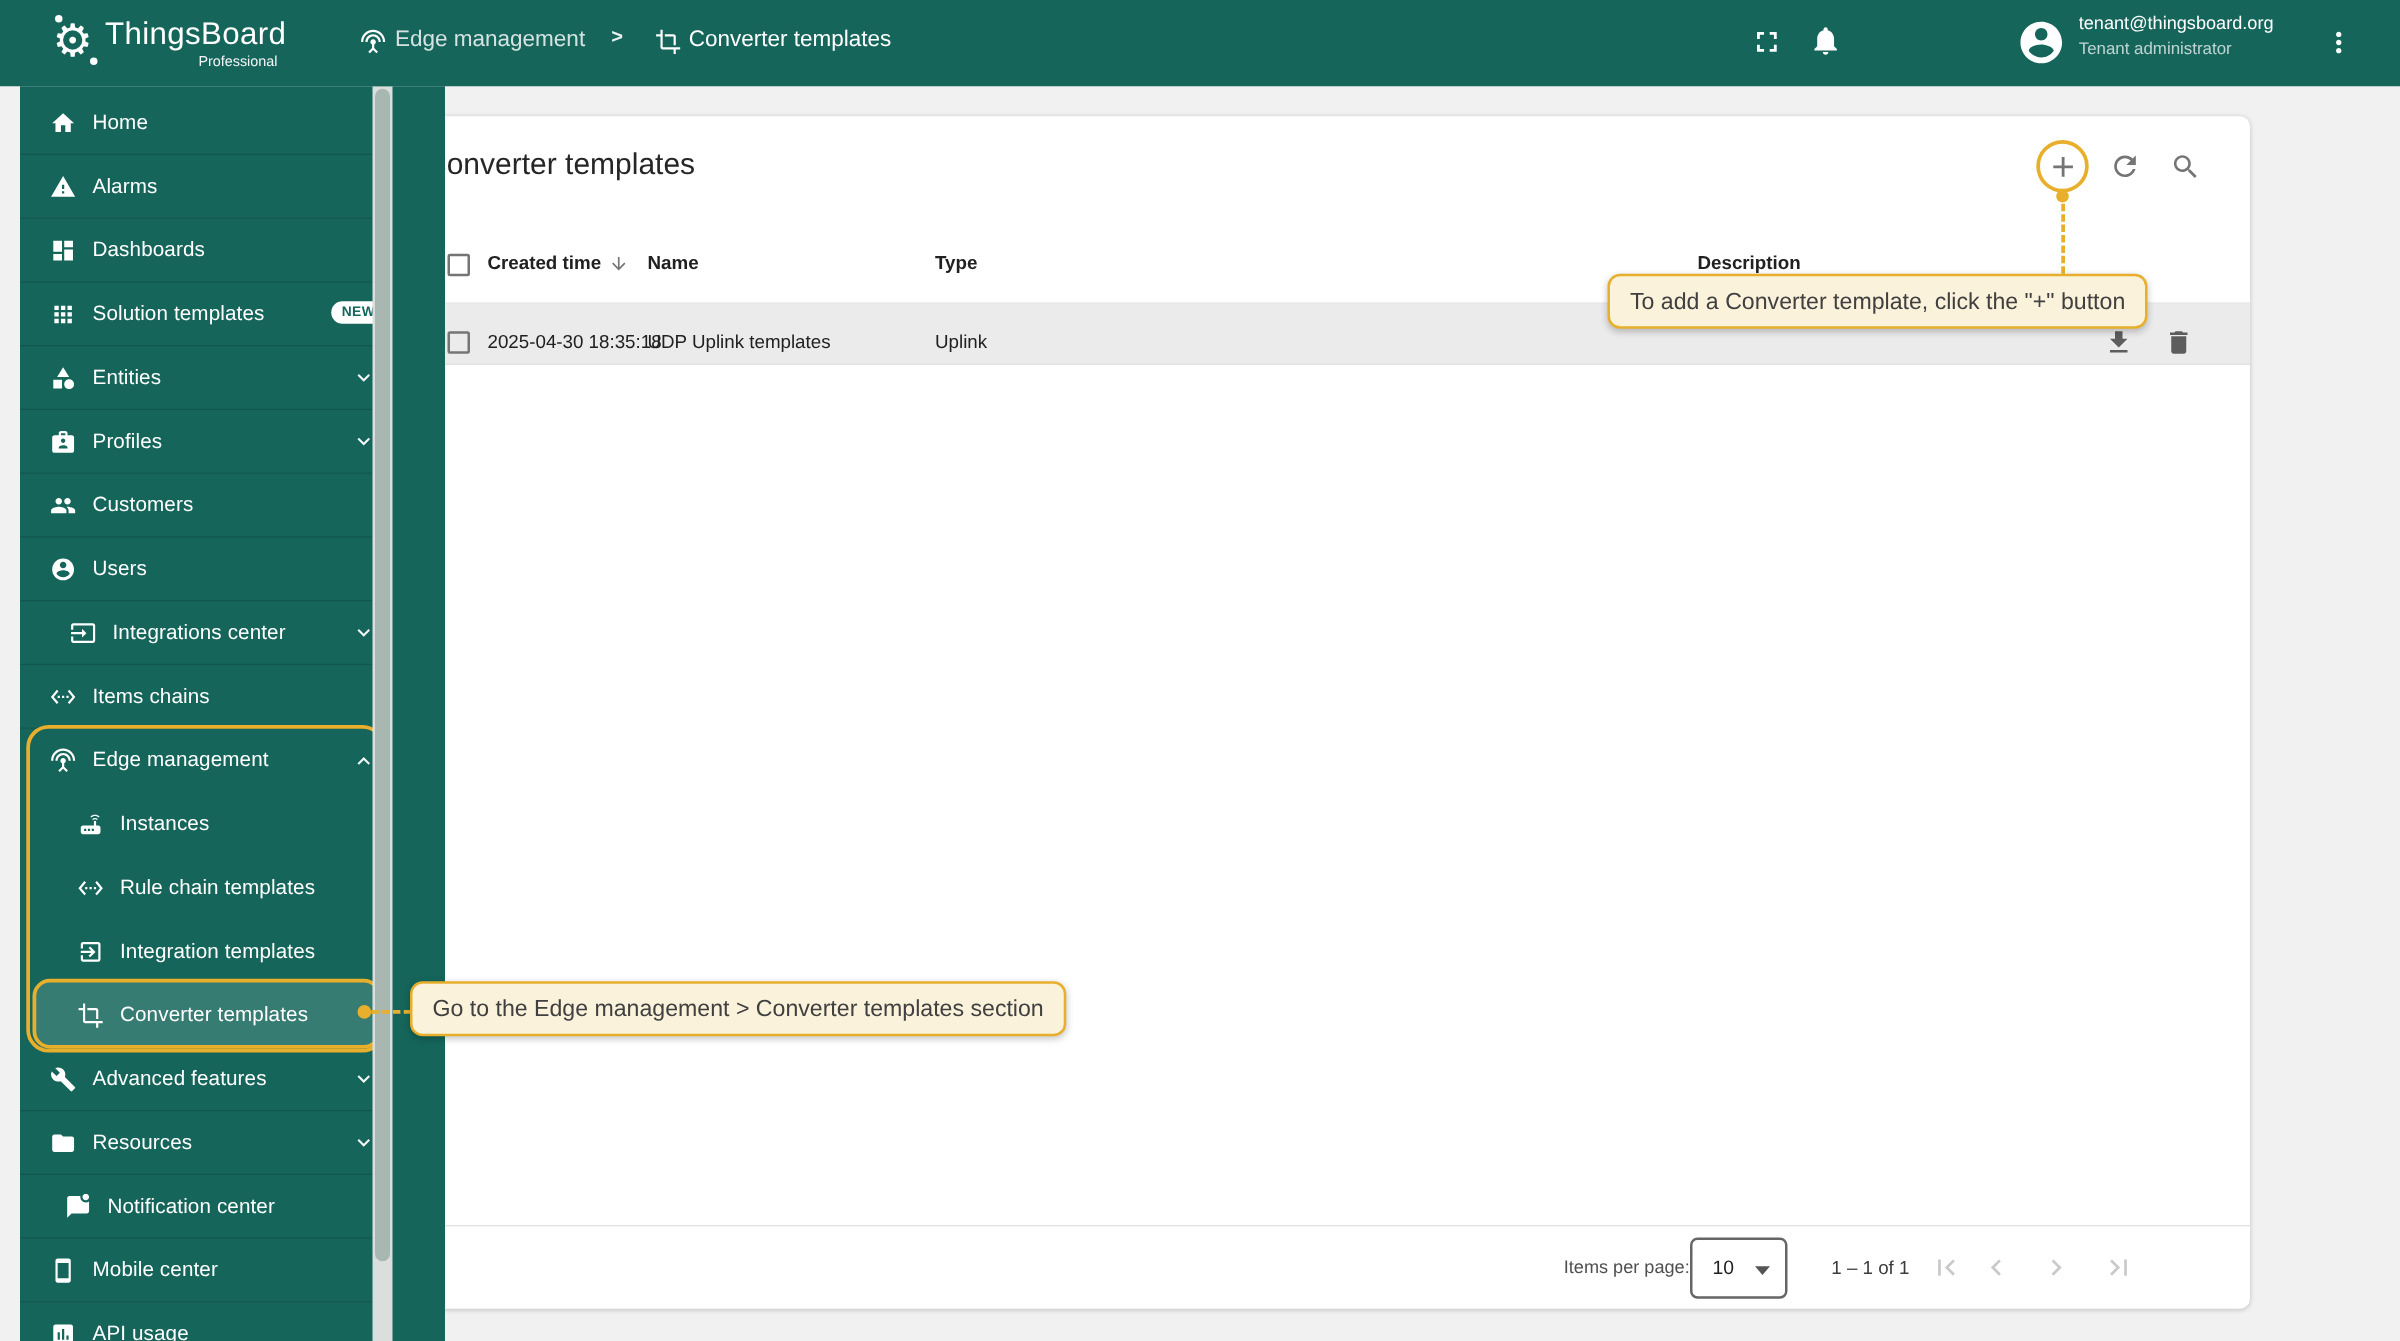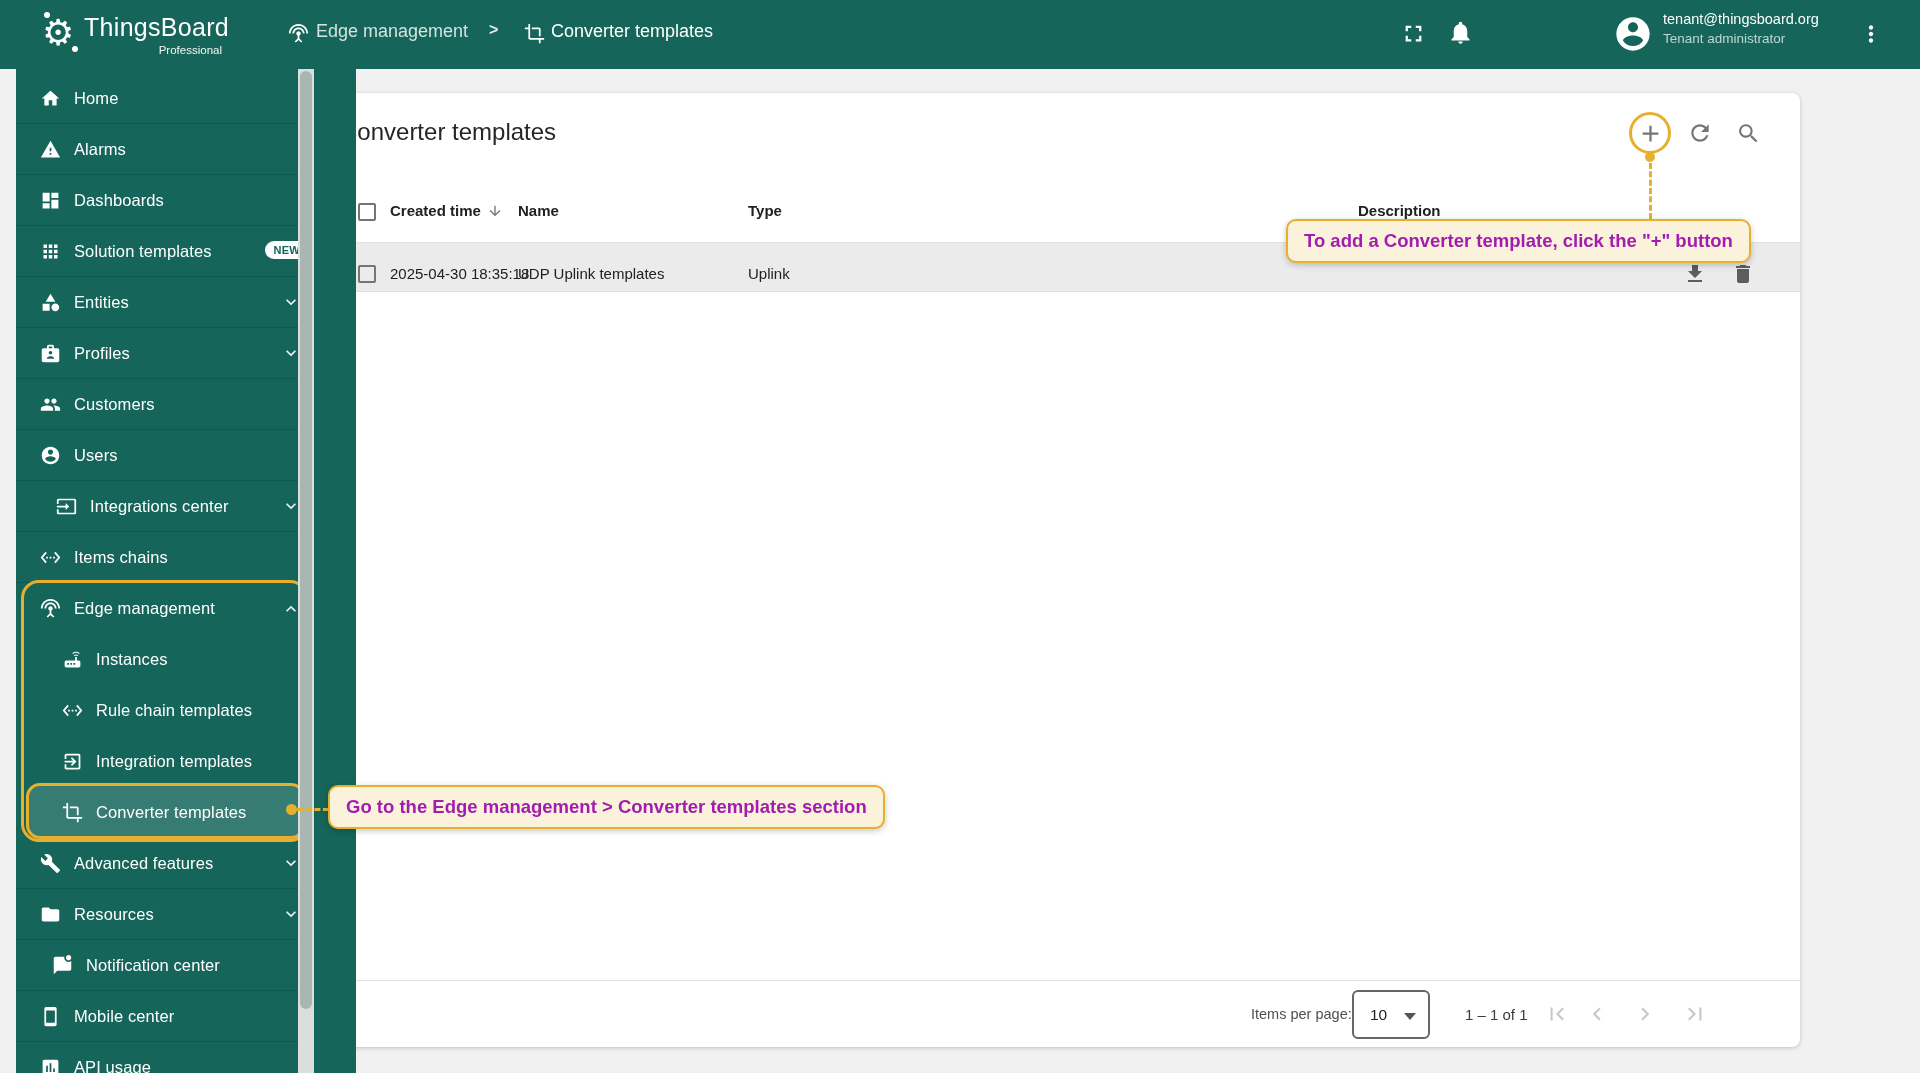--- a/index.html
+++ b/index.html
@@ -64,21 +64,21 @@
   .paginator{position:absolute;left:0;bottom:0;width:100%;height:67px;border-top:1px solid #E0E0E0;}
   .pp-label{position:absolute;left:933px;top:25px;font-size:14.5px;color:#4f4f4f;}
   .pp-select{position:absolute;left:1034px;top:9px;width:78px;height:49px;border:2px solid #666;border-radius:6px;background:#fff;cursor:pointer;}
   .pp-select .val{position:absolute;left:16px;top:14px;font-size:15.5px;color:#212121;}
   .pp-select .caret{position:absolute;right:12px;top:21px;width:0;height:0;border-left:6px solid transparent;border-right:6px solid transparent;border-top:7px solid #555;}
   .pp-range{position:absolute;left:1147px;top:25px;font-size:15px;color:#3c3c3c;white-space:nowrap;}
   .pgbtn{position:absolute;top:20px;width:26px;height:26px;background:none;border:none;padding:0;}
   .pgbtn svg{fill:#C9C9C9;}
 
   
-  .callout{position:absolute;z-index:40;background:var(--callout-bg);border:2.5px solid var(--accent);border-radius:10px;padding:9px 16px;font-size:18.5px;color:#a21caf;white-space:nowrap;box-shadow:0 2px 6px rgba(0,0,0,.22);font-weight:bold;}
+  .callout{position:absolute;z-index:40;background:var(--callout-bg);border:2.5px solid var(--accent);border-radius:10px;padding:9px 16px;font-size:18.5px;color:#404040;white-space:nowrap;box-shadow:0 2px 6px rgba(0,0,0,.22);}
   .dash-v{position:absolute;z-index:39;border-left:3px dashed var(--accent);width:0;}
   .dash-h{position:absolute;z-index:39;border-top:3px dashed var(--accent);height:0;}
   .dot{position:absolute;z-index:41;background:var(--accent);border-radius:50%;}
 </style>
 </head>
 <body>
 
 <div class="page">
 
   <div class="appbar">

